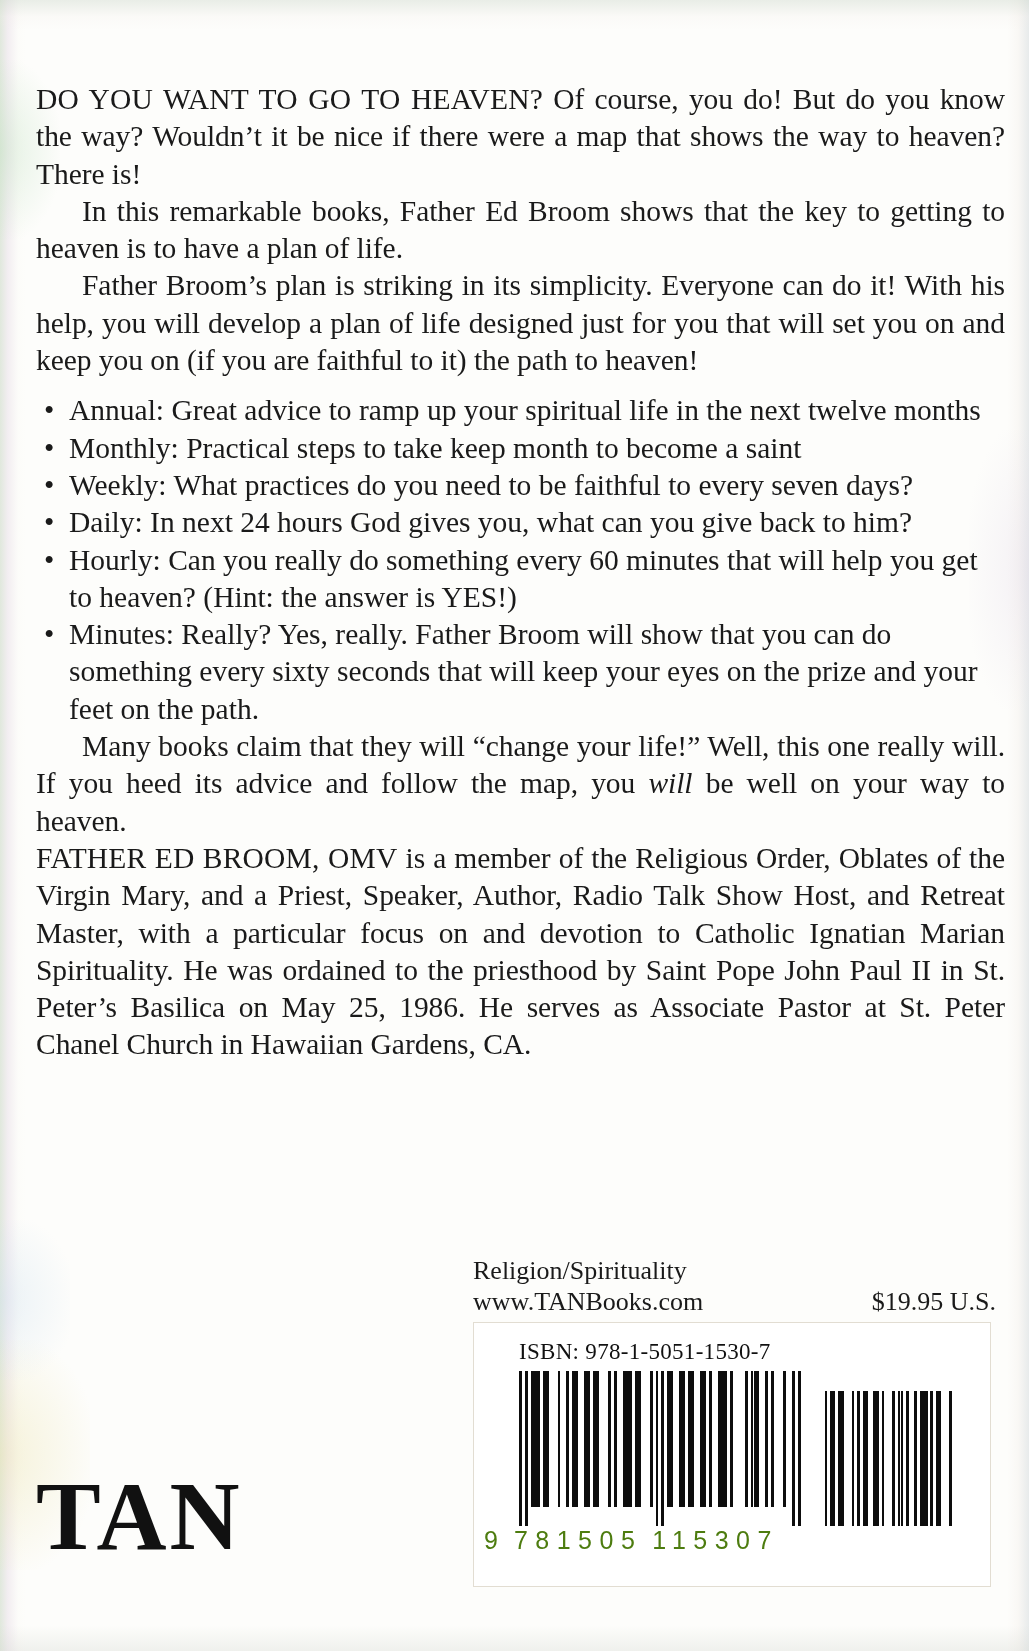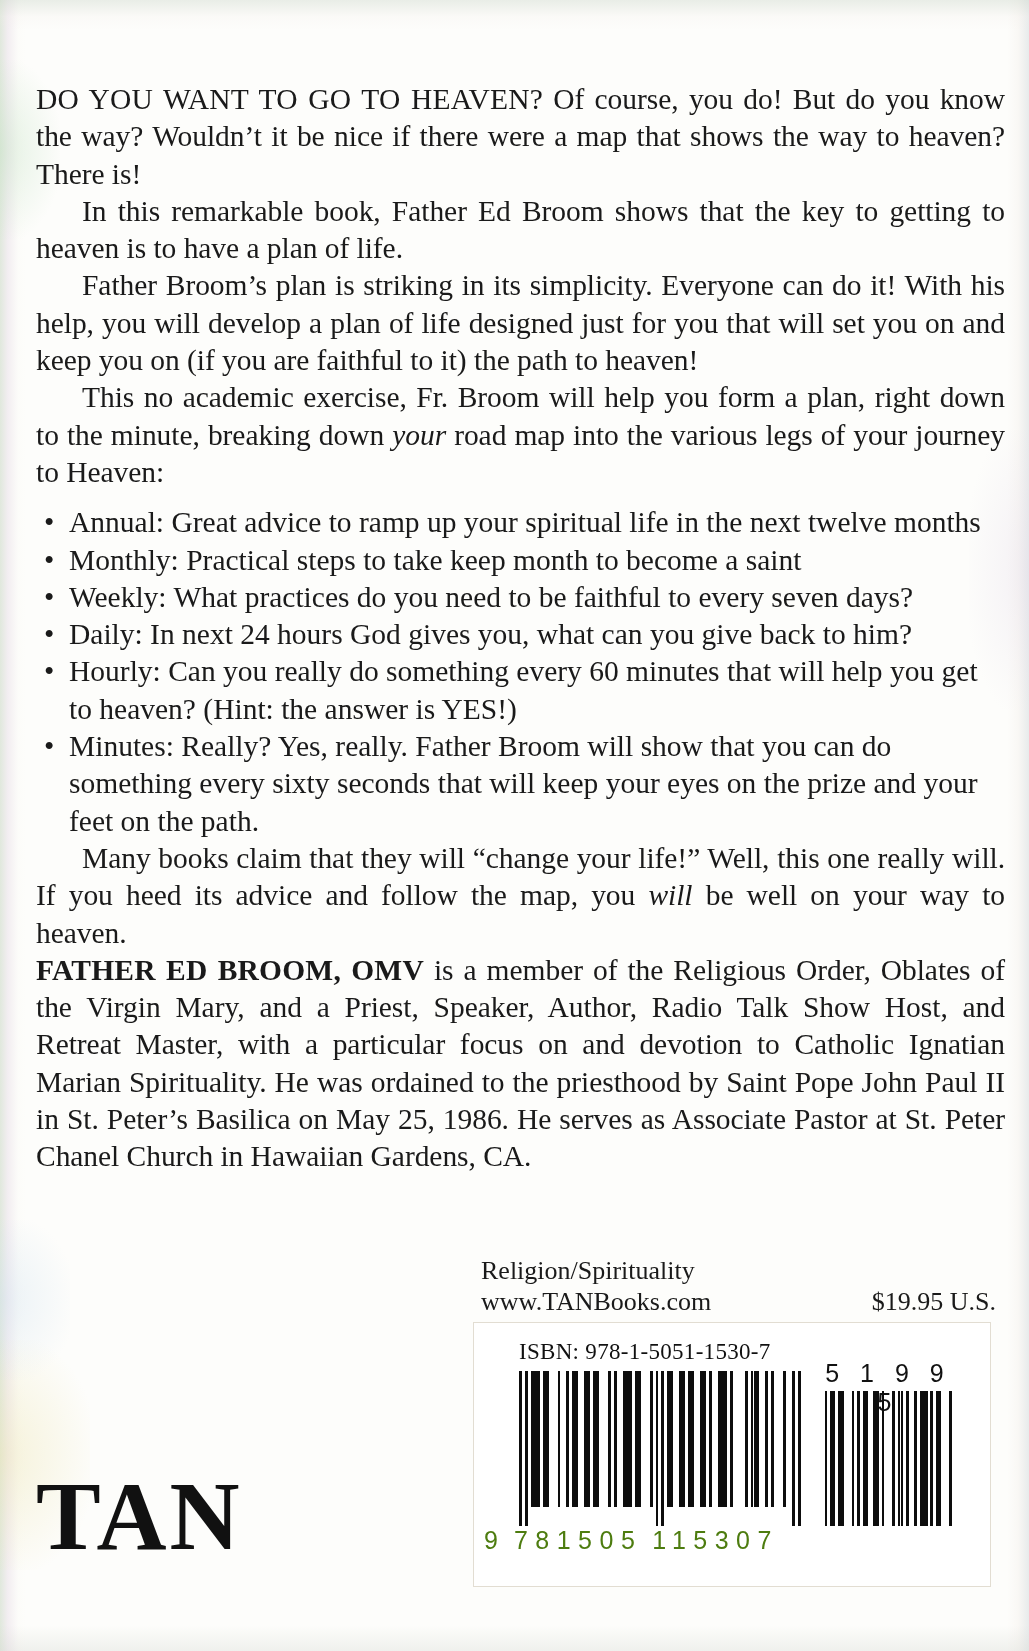--- a/index.html
+++ b/index.html
@@ -114,36 +114,35 @@
     position: absolute;
     left: 4px;
     top: 0;
     font-size: 29.5px;
     line-height: 37.3px;
   }
 
   .after-list { margin-top: 11px; }
 
   .bio-block { margin-top: 47px; }
-  .bio-name { letter-spacing: 0.2px; font-weight: bold; }
+  .bio-name { letter-spacing: 0.2px; }
 
   
   .footer-wrap {
     position: absolute;
     z-index: 3;
     left: 0;
     top: 1255px;
     width: 1029px;
   }
   .pub-row {
     position: absolute;
     left: 473px;
     top: 0;
     width: 520px;
-    margin-left: 8px;
   }
   .pub-line {
     font-size: 26px;
     line-height: 31px;
     white-space: nowrap;
   }
   .price {
     position: absolute;
     right: 33px;
     top: 31px;
@@ -248,25 +247,24 @@
   <div class="edge-glow tint-b"></div>
   <div class="edge-glow tint-c"></div>
   <div class="edge-glow tint-d"></div>
 
   <div class="content">
 
     <div class="blurb-block">
 
       <p class="body"><span class="lead-caps">DO YOU WANT TO GO TO HEAVEN?</span><span> Of course, you do! But do you know the way? Wouldn’t it be nice if there were a map that shows the way to heaven? There is!</span></p>
 
-      <p class="body indent">In this remarkable book, Father Ed Broom shows that the key to getting to heaven is to have a plan of life.</p>
+      <p class="body indent">In this remarkable books, Father Ed Broom shows that the key to getting to heaven is to have a plan of life.</p>
 
       <p class="body indent">Father Broom’s plan is striking in its simplicity. Everyone can do it! With his help, you will develop a plan of life designed just for you that will set you on and keep you on (if you are faithful to it) the path to heaven!</p>
 
-      <p class="body indent"><span>This no academic exercise, Fr. Broom will help you form a plan, right down to the minute, breaking down </span><em>your</em><span> road map into the various legs of your journey to Heaven:</span></p>
     </div>
 
     <ul class="feature-list">
       <li>
         <span class="bullet-dot">•</span>
         <span>Annual: Great advice to ramp up your spiritual life in the next twelve months</span>
       </li>
       <li>
         <span class="bullet-dot">•</span>
         <span>Monthly: Practical steps to take keep month to become a saint</span>
@@ -350,21 +348,20 @@
         <div class="bar" style="left: 231.537px; width: 2.90905px; height: 88%; bottom: 12%; top: auto;"></div>
         <div class="bar" style="left: 234.505px; width: 2.90905px; height: 88%; bottom: 12%; top: auto;"></div>
         <div class="bar" style="left: 237.474px; width: 2.90905px; height: 88%; bottom: 12%; top: auto;"></div>
         <div class="bar" style="left: 246.379px; width: 2.90905px; height: 88%; bottom: 12%; top: auto;"></div>
         <div class="bar" style="left: 252.316px; width: 2.90905px; height: 88%; bottom: 12%; top: auto;"></div>
         <div class="bar" style="left: 264.189px; width: 2.90905px; height: 88%; bottom: 12%; top: auto;"></div>
         <div class="bar" style="left: 273.095px; width: 2.90905px; height: 100%; bottom: 0px; top: auto;"></div>
         <div class="bar" style="left: 279.032px; width: 2.90905px; height: 100%; bottom: 0px; top: auto;"></div>
       </div>
 
-    <div class="addon-digits">5 1 9 9 5</div>
     <div class="addon">
 
     <div class="bar" style="left: 2.70833px; width: 2.65417px; height: 100%;"></div>
         <div class="bar" style="left: 8.125px; width: 2.65417px; height: 100%;"></div>
         <div class="bar" style="left: 10.8333px; width: 2.65417px; height: 100%;"></div>
         <div class="bar" style="left: 16.25px; width: 2.65417px; height: 100%;"></div>
         <div class="bar" style="left: 18.9583px; width: 2.65417px; height: 100%;"></div>
         <div class="bar" style="left: 29.7917px; width: 2.65417px; height: 100%;"></div>
         <div class="bar" style="left: 35.2083px; width: 2.65417px; height: 100%;"></div>
         <div class="bar" style="left: 40.625px; width: 2.65417px; height: 100%;"></div>

